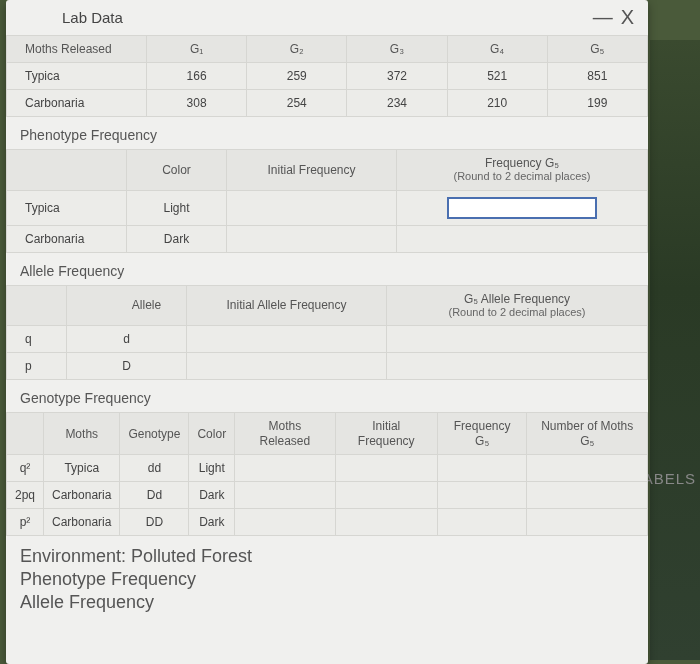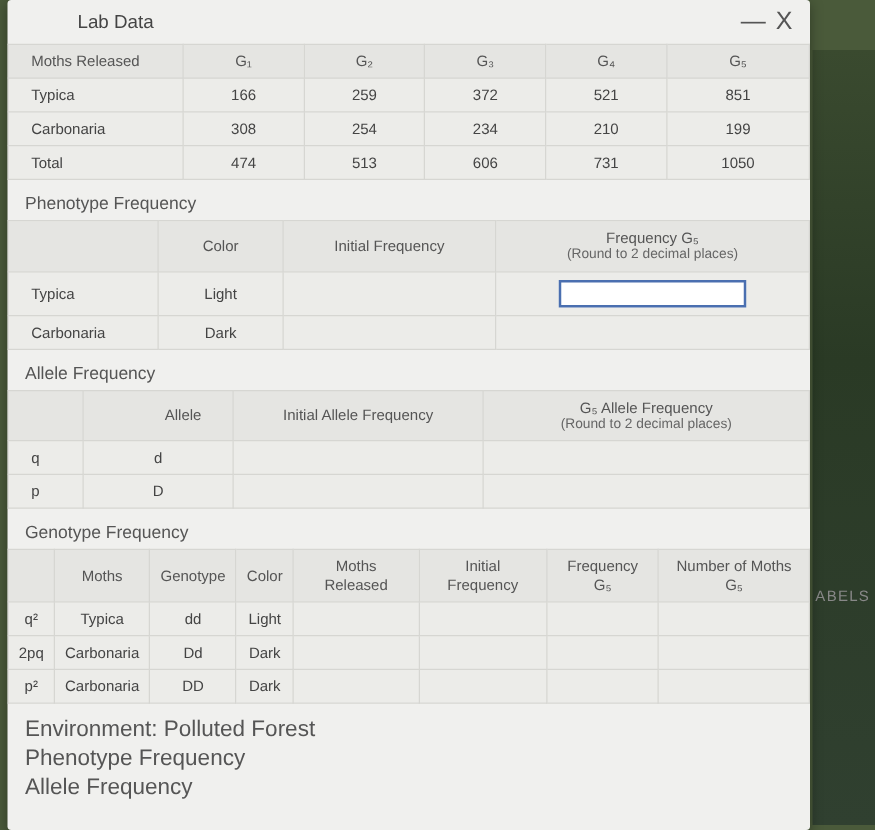--- a/index.html
+++ b/index.html
@@ -11,21 +11,21 @@
       overflow: hidden;
       position: relative;
     }
     .bg-forest {
       position: absolute; right: 0; top: 40px;
       width: 50px; height: 620px;
       background: linear-gradient(180deg,#3a4a2f 0%,#2a3a25 40%,#304030 100%);
     }
     .bg-label {
       position: absolute; right: 4px; top: 470px;
-      font-size: 12px; color: #888; letter-spacing: 1px;
+      font-size: 15px; color: #888; letter-spacing: 1px;
     }
     .panel {
       position: absolute; left: 6px; top: 0px;
       width: 642px; height: 664px;
       background: #f0f0ee;
       border-radius: 3px;
       box-shadow: 0 3px 10px rgba(0,0,0,.35);
       overflow: hidden;
     }
     .panel-header {
@@ -93,28 +93,20 @@
       <td>851</td>
     </tr>
     <tr>
       <td class="rowhead">Carbonaria</td>
       <td>308</td>
       <td>254</td>
       <td>234</td>
       <td>210</td>
       <td>199</td>
     </tr>
-    <tr>
-      <td class="rowhead">Total</td>
-      <td>474</td>
-      <td>513</td>
-      <td>606</td>
-      <td>731</td>
-      <td>1050</td>
-    </tr>
   </tbody>
     </table>
 
   <div class="section-title">Phenotype Frequency</div>
   <table>
     <tbody>
         <tr>
       <th class="rowhead" style="width:120px;"></th>
       <th style="width:100px;">Color</th>
       <th style="width:170px;">Initial Frequency</th>

